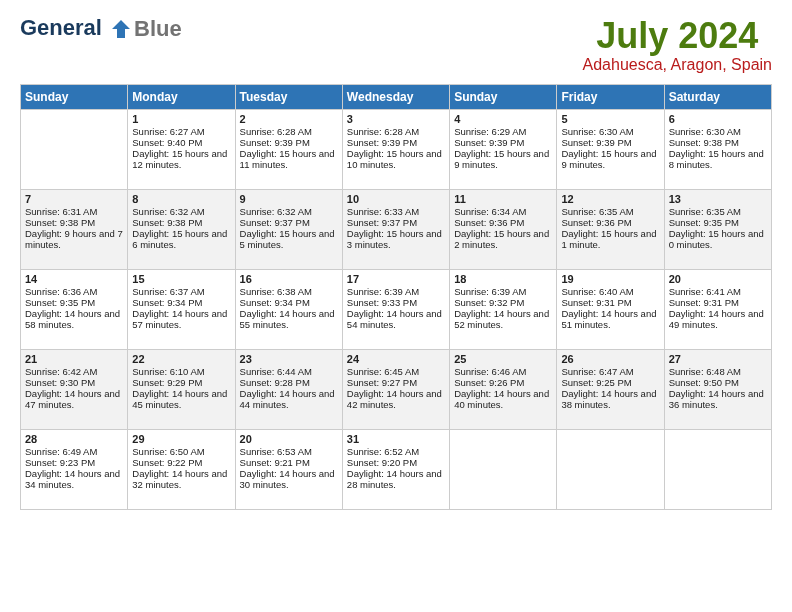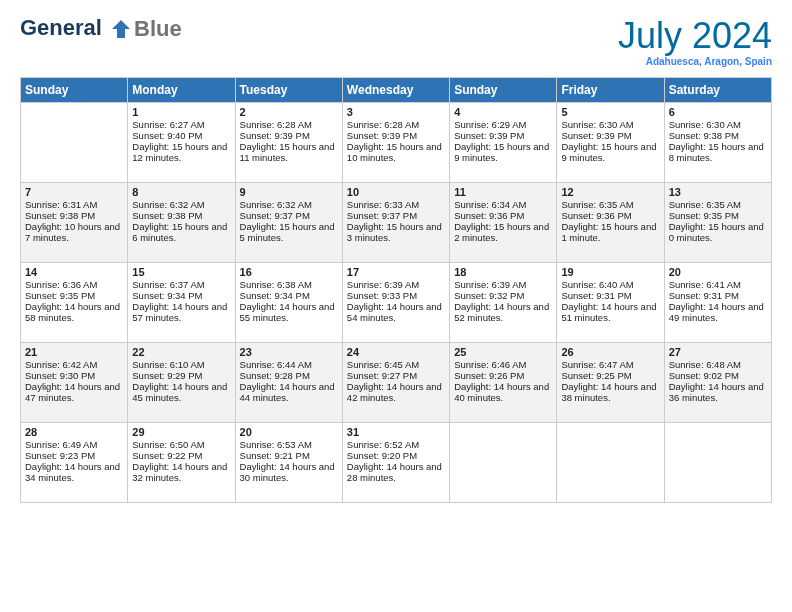--- a/index.html
+++ b/index.html
@@ -21,29 +21,28 @@
     }
     .logo {
       display: flex;
       align-items: center;
     }
     .title-block {
       text-align: right;
     }
     .main-title {
       font-size: 36px;
-      font-weight: normal;
-      color: #0369a1;
+      font-weight: bold;
+      color: #4d7c0f;
       line-height: 1.1;
       text-align: center;
     }
     .subtitle {
-      font-size: 10px;
-      color: #3b82f6;
-      font-weight: bold;
+      font-size: 16px;
+      color: #b91c1c;
     }
     table {
       width: 100%;
       border-collapse: collapse;
       table-layout: fixed;
     }
     th {
       background-color: #2e74b5;
       color: #fff;
       font-size: 12px;
@@ -151,21 +150,21 @@
             <div>Sunrise: 6:30 AM</div>
             <div>Sunset: 9:38 PM</div>
             <div>Daylight: 15 hours and 8 minutes.</div>
           </td>
         </tr>
         <tr>
           <td>
             <span class="day-num">7</span>
             <div>Sunrise: 6:31 AM</div>
             <div>Sunset: 9:38 PM</div>
-            <div>Daylight: 10 hours and 7 minutes.</div>
+            <div>Daylight: 9 hours and 7 minutes.</div>
           </td>
           <td>
             <span class="day-num">8</span>
             <div>Sunrise: 6:32 AM</div>
             <div>Sunset: 9:38 PM</div>
             <div>Daylight: 15 hours and 6 minutes.</div>
           </td>
           <td>
             <span class="day-num">9</span>
             <div>Sunrise: 6:32 AM</div>
@@ -274,21 +273,21 @@
           </td>
           <td>
             <span class="day-num">26</span>
             <div>Sunrise: 6:47 AM</div>
             <div>Sunset: 9:25 PM</div>
             <div>Daylight: 14 hours and 38 minutes.</div>
           </td>
           <td>
             <span class="day-num">27</span>
             <div>Sunrise: 6:48 AM</div>
-            <div>Sunset: 9:02 PM</div>
+            <div>Sunset: 9:50 PM</div>
             <div>Daylight: 14 hours and 36 minutes.</div>
           </td>
         </tr>
         <tr>
           <td>
             <span class="day-num">28</span>
             <div>Sunrise: 6:49 AM</div>
             <div>Sunset: 9:23 PM</div>
             <div>Daylight: 14 hours and 34 minutes.</div>
           </td>

